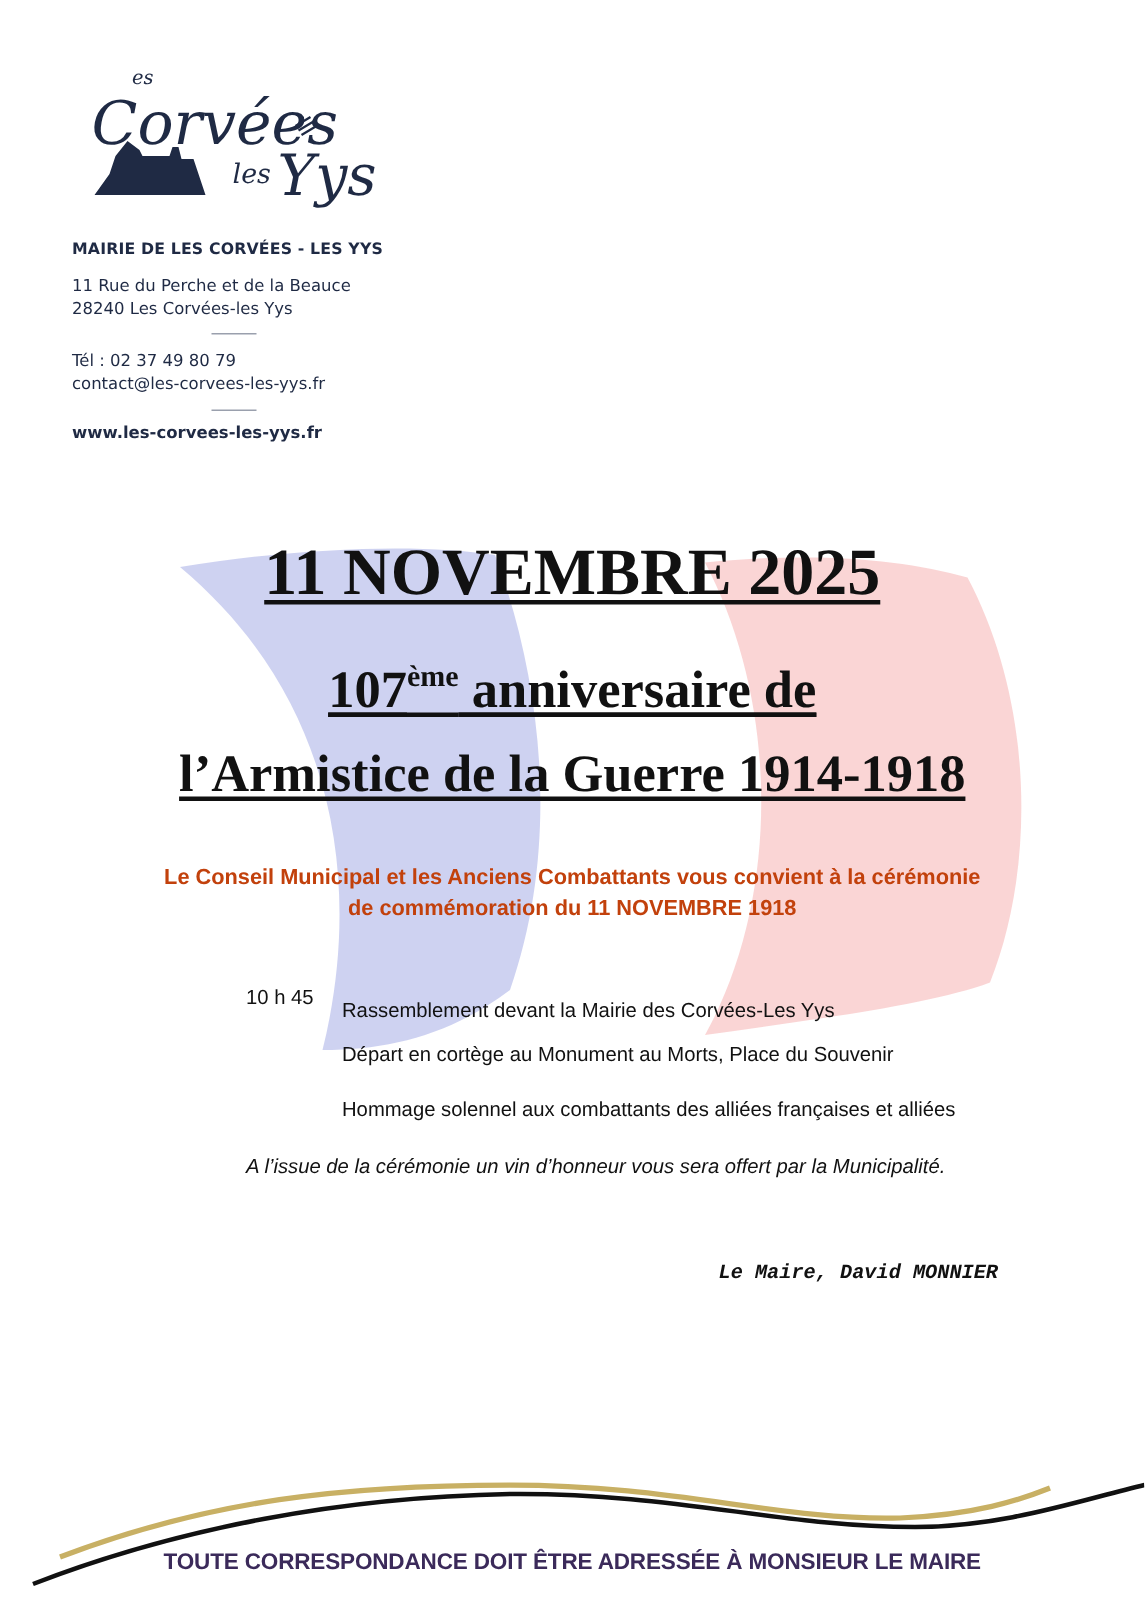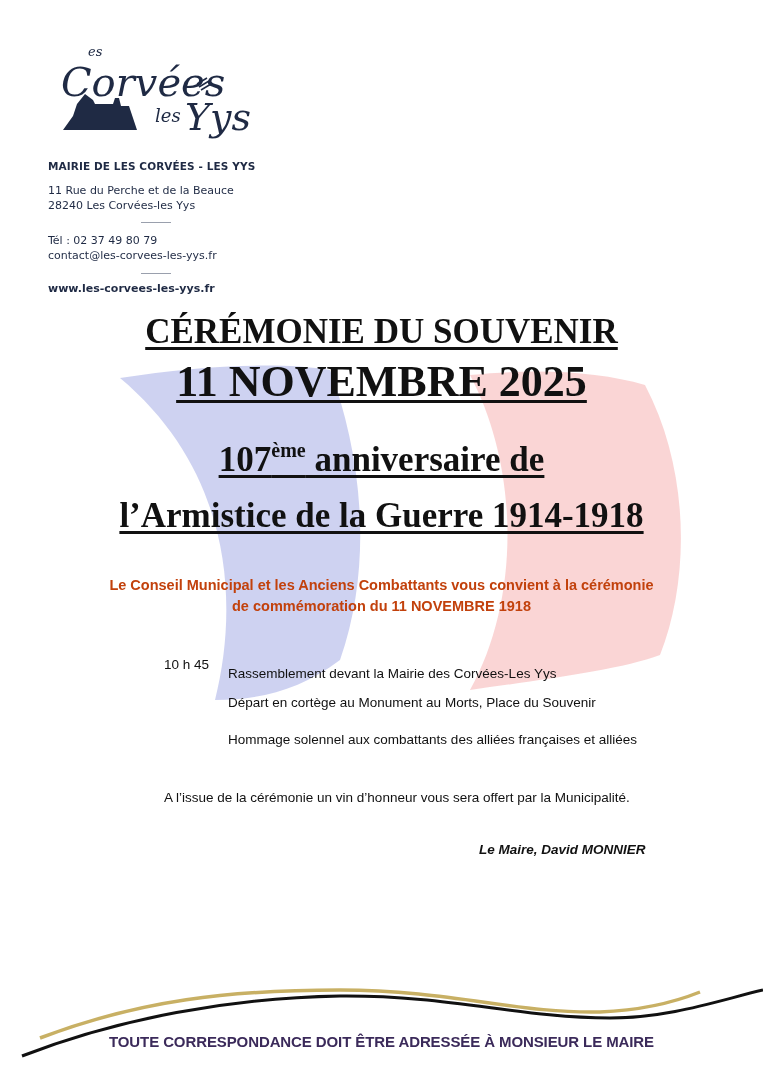--- a/index.html
+++ b/index.html
@@ -38,23 +38,23 @@
            font-family: "Liberation Sans", sans-serif; font-weight: bold; font-size: 14.5px; color: #c2410c; }
   .intro1 { top: 577px; }
   .intro2 { top: 598px; }
 
   
   .prog { position: absolute; font-family: "Liberation Sans", sans-serif; font-size: 13.5px; color: #111; white-space: nowrap; }
   .p-time { left: 164px; top: 657px; }
   .p-l1 { left: 228px; top: 620px; margin-top: 46px; }
   .p-l2 { left: 228px; top: 695px; }
   .p-l3 { left: 228px; top: 732px; }
-  .p-l4 { left: 164px; top: 790px; }
+  .p-l4 { left: 164px; top: 770px; font-style: italic; }
 
-  .sign { position: absolute; left: 479px; top: 842px; font-family: Liberation Sans, sans-serif;
+  .sign { position: absolute; left: 479px; top: 842px; font-family: Liberation Mono, monospace;
           font-style: italic; font-weight: bold; font-size: 13.5px; color: #111; }
 
   
   .swoosh { position: absolute; left: 0; top: 960px; width: 763px; height: 110px; }
   .footer-text { position: absolute; left: 0; top: 1033px; width: 763px; text-align: center;
                  font-family: "Liberation Sans", sans-serif; font-weight: bold; font-size: 15px;
                  color: #3b2a5a; letter-spacing: -0.1px; }
 </style>
 </head>
 <body>
@@ -79,21 +79,20 @@
 
   <div class="lh lh-name">MAIRIE DE LES CORVÉES - LES YYS</div>
   <div class="lh lh-addr1">11 Rue du Perche et de la Beauce</div>
   <div class="lh lh-addr2">28240 Les Corvées-les Yys</div>
   <div class="lh-sep lh-sep1"></div>
   <div class="lh lh-tel">Tél : 02 37 49 80 79</div>
   <div class="lh lh-mail">contact@les-corvees-les-yys.fr</div>
   <div class="lh-sep lh-sep2"></div>
   <div class="lh lh-web">www.les-corvees-les-yys.fr</div>
 
-  <div class="title t1"><span>CÉRÉMONIE DU SOUVENIR</span></div>
   <div class="title t2"><span>11 NOVEMBRE 2025</span></div>
   <div class="title t3"><span><span>107</span><sup>ème</sup><span> anniversaire de</span></span></div>
   <div class="title t4"><span>l’Armistice de la Guerre 1914-1918</span></div>
 
   <div class="intro intro1">Le Conseil Municipal et les Anciens Combattants vous convient à la cérémonie</div>
   <div class="intro intro2">de commémoration du 11 NOVEMBRE 1918</div>
 
   <div class="prog p-time">10 h 45</div>
   <div class="prog p-l1">Rassemblement devant la Mairie des Corvées-Les Yys</div>
   <div class="prog p-l2">Départ en cortège au Monument au Morts, Place du Souvenir</div>

